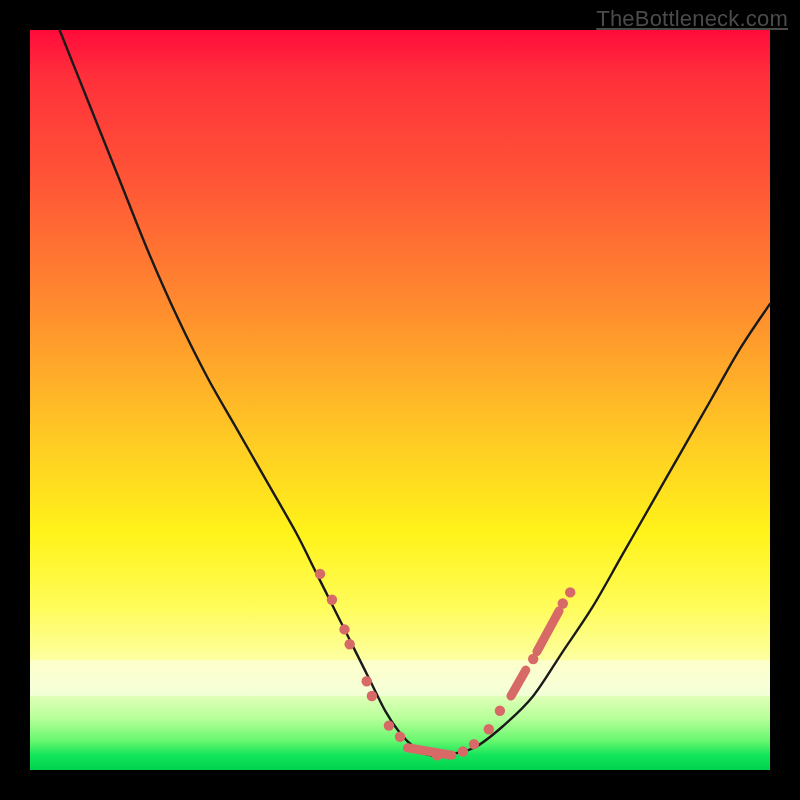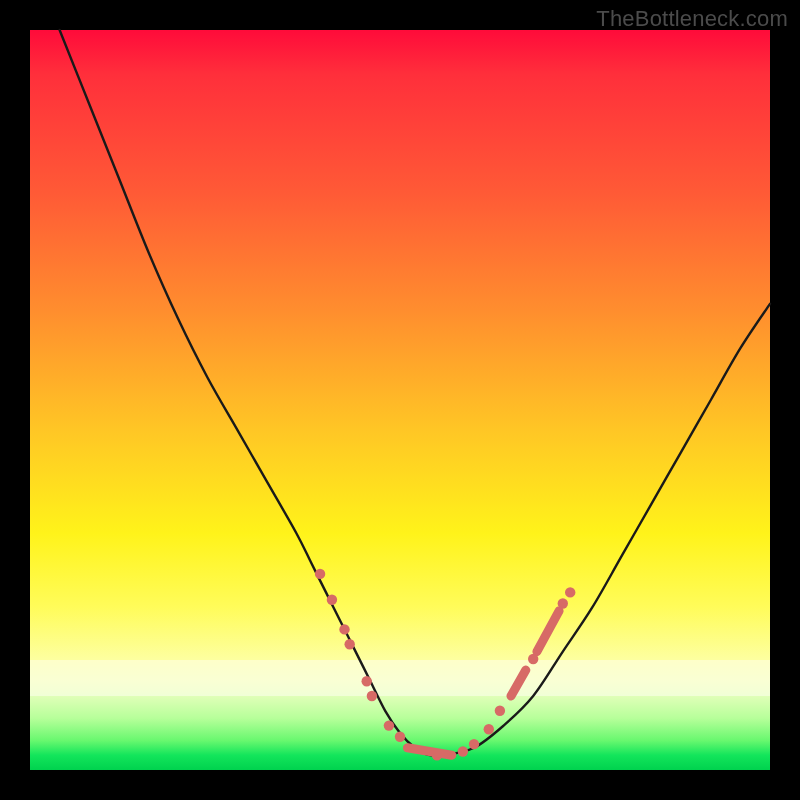--- a/index.html
+++ b/index.html
@@ -54,20 +54,21 @@
     mix-blend-mode: screen;
   }
   .watermark {
     position: absolute;
     top: 6px;
     right: 12px;
     color: #4b4b4b;
     font-size: 22px;
     letter-spacing: 0.2px;
     user-select: none;
+    text-decoration: underline;
   }
   svg.curve {
     position: absolute;
     left: 30px;
     top: 30px;
     width: 740px;
     height: 740px;
     overflow: visible;
   }
   .curve-path {

